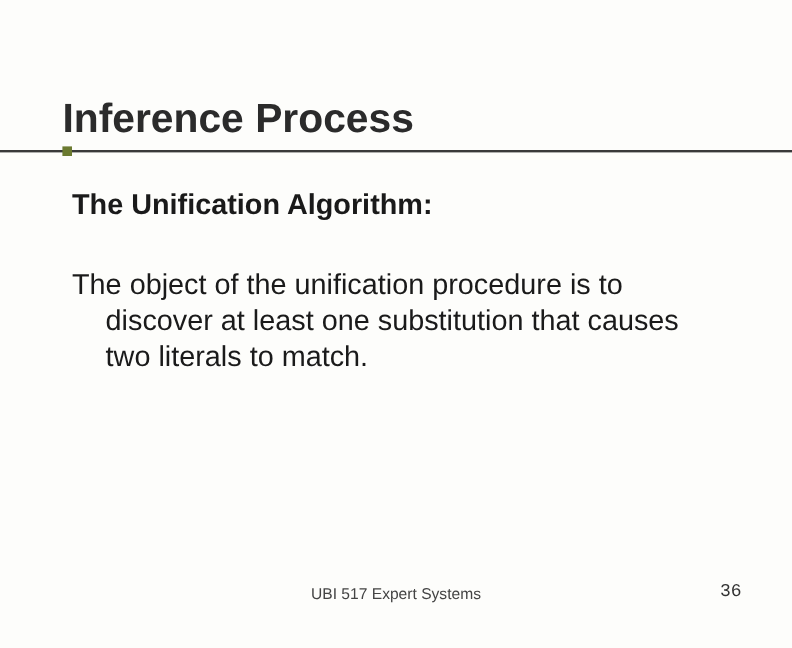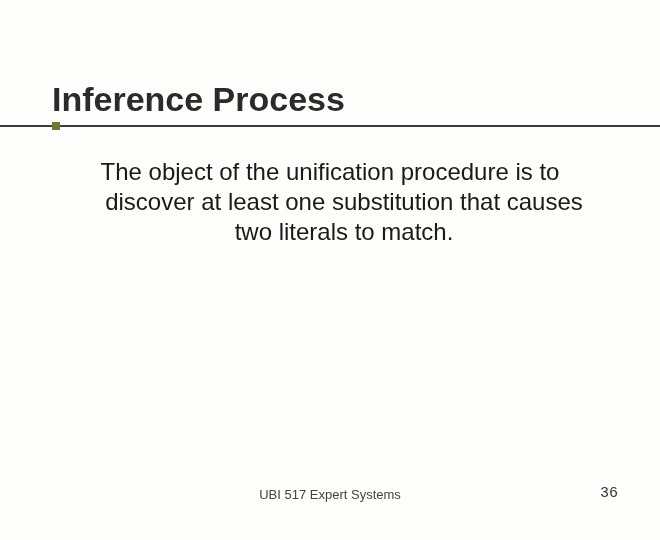--- a/index.html
+++ b/index.html
@@ -55,21 +55,20 @@
   .body {
     font-family: Arial, Helvetica, sans-serif;
     font-size: 24px;
     line-height: 1.25;
     margin-left: 8px;
     margin-right: 8px;
   }
   .body .indent {
     padding-left: 28px;
     text-indent: -28px;
-    text-align: center;
   }
   .footer-center {
     position: absolute;
     bottom: 38px;
     left: 0;
     right: 0;
     text-align: center;
     font-family: Verdana, Geneva, sans-serif;
     font-size: 13px;
     color: #444;
@@ -88,20 +87,21 @@
 
 <div class="slide">
 
   <h1 class="title">Inference Process</h1>
 
   <div class="title-rule">
     <div class="line"></div>
     <div class="box"></div>
   </div>
 
+  <div class="subheading">The Unification Algorithm:</div>
 
   <div class="body">
     <div class="indent">The object of the unification procedure is to discover at least one substitution that causes two literals to match.</div>
   </div>
 
   <div class="footer-center">UBI 517 Expert Systems</div>
   <div class="page-num">36</div>
 
 </div>
 

